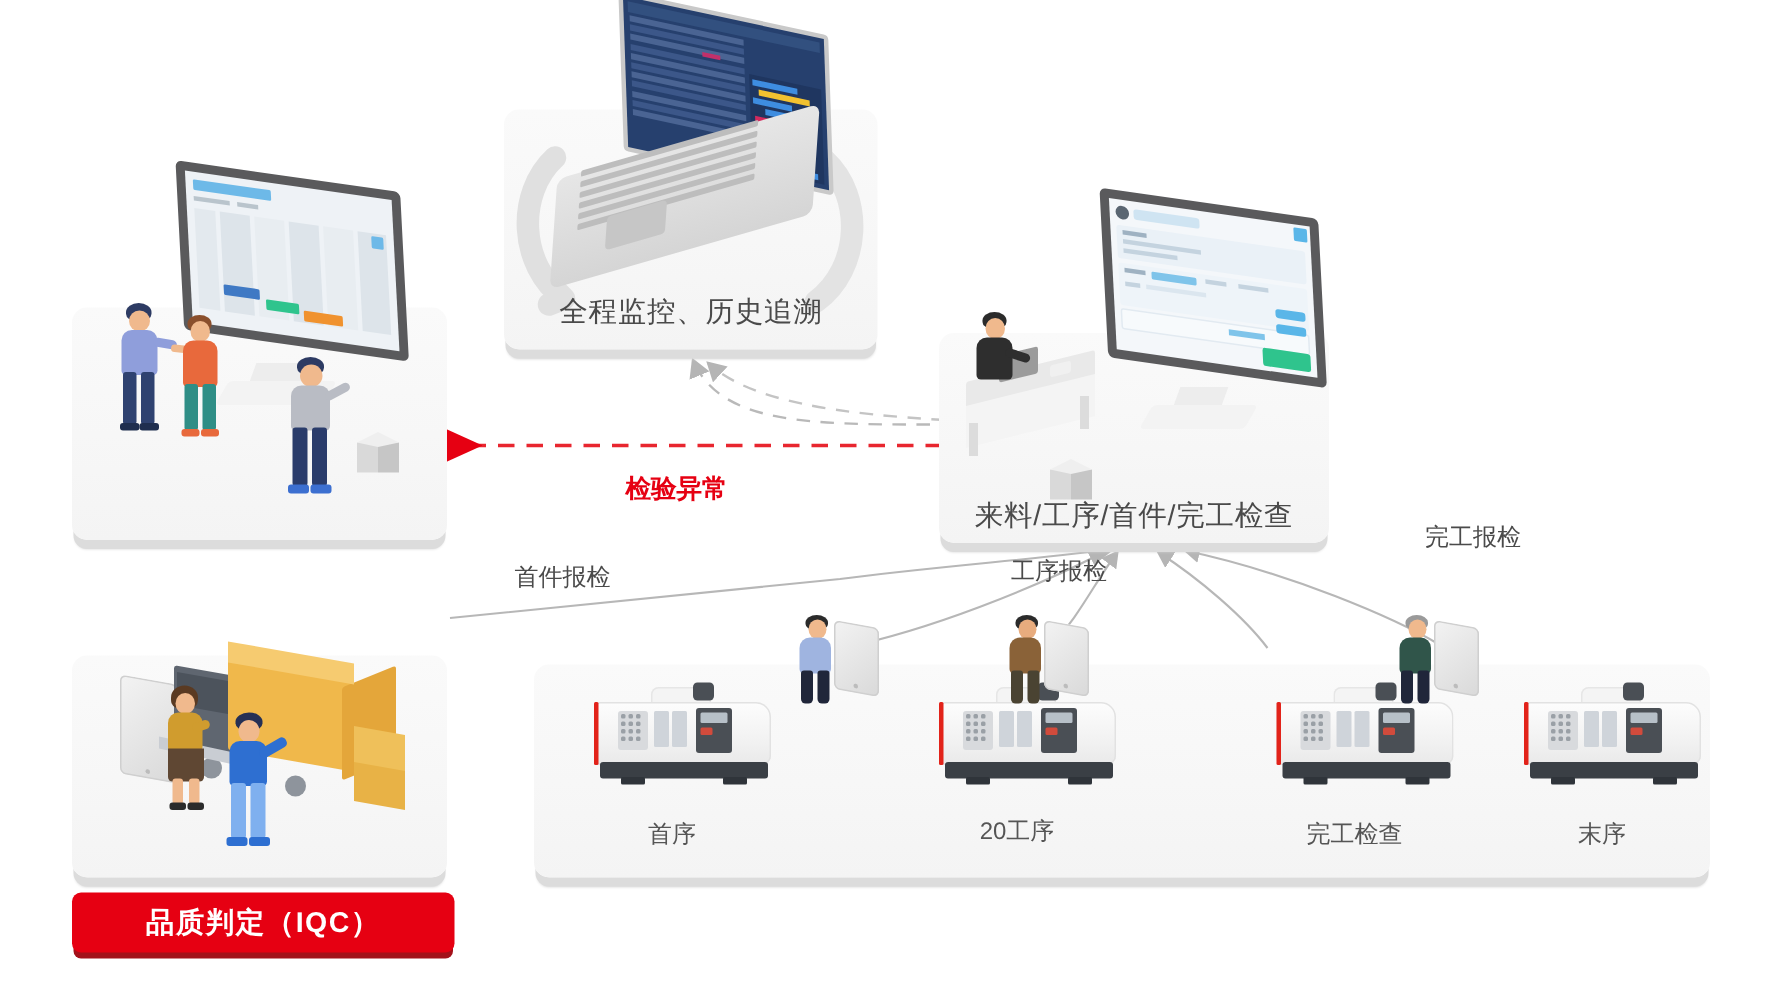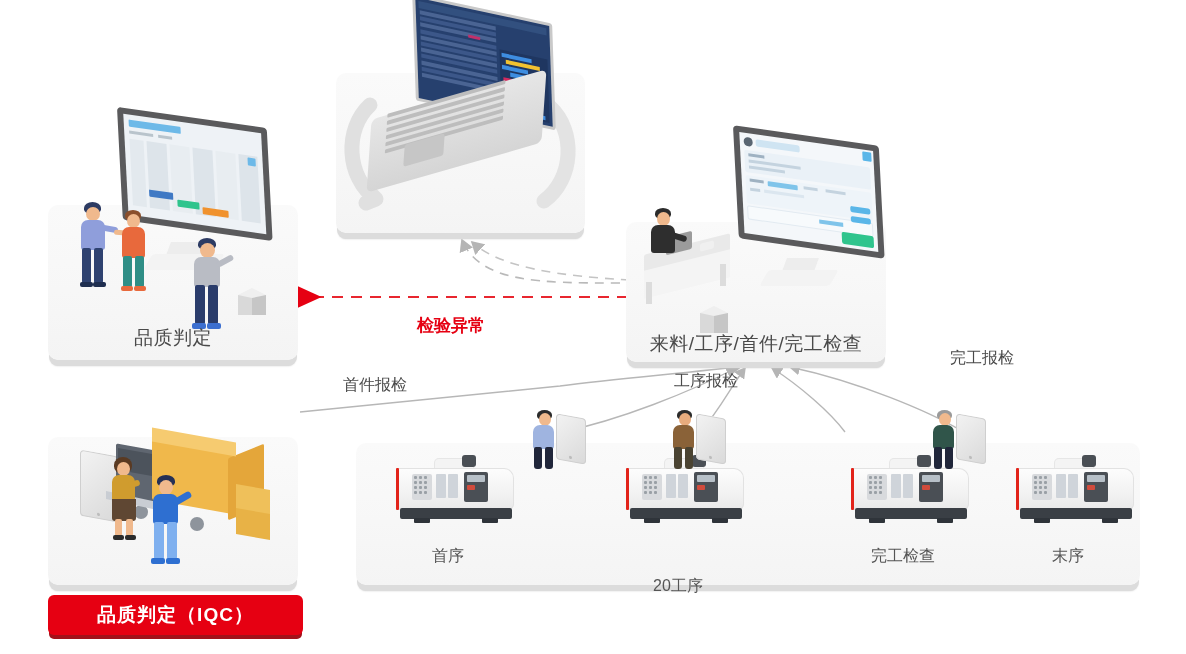--- a/index.html
+++ b/index.html
@@ -188,20 +188,21 @@
         <div class="lap-key" style="left:0;top:0;width:118px;height:4px;"></div>
         <div class="lap-key" style="left:0;top:7px;width:118px;height:4px;"></div>
         <div class="lap-key" style="left:0;top:14px;width:118px;height:4px;"></div>
         <div class="lap-key" style="left:0;top:21px;width:118px;height:4px;"></div>
         <div class="lap-key" style="left:0;top:28px;width:118px;height:4px;"></div>
         <div class="lap-key" style="left:0;top:35px;width:118px;height:4px;"></div>
       </div>
       <div style="position:absolute;left:40px;top:104px;width:40px;height:22px;transform:skewY(-16deg) skewX(-4deg);background:#c6c6c6;border-radius:3px;"></div>
     </div>
 
+    <div class="panel-label" style="top:122px;">全程监控、历史追溯</div>
   </div>
 
   <div class="panel" style="left:48px;top:205px;width:250px;height:155px;"></div>
 
   <div class="ill" style="left:48px;top:110px;width:250px;height:250px;">
 
     <div style="position:absolute;left:72px;top:8px;width:150px;height:120px;transform:skewY(11deg) rotate(-3deg);">
       <div class="mon-frame" style="left:0;top:0;width:150px;height:112px;"></div>
       <div class="mon-screen" style="left:6px;top:6px;width:138px;height:100px;">
         <div style="position:absolute;left:5px;top:5px;width:52px;height:7px;background:#6db9e8;border-radius:1px;"></div>
@@ -258,21 +259,20 @@
     </div>
 
     <div class="cube" style="left:190px;top:178px;width:28px;height:30px;">
       <div style="position:absolute;left:0;top:7px;width:14px;height:20px;background:#d9d9d9;"></div>
       <div style="position:absolute;left:14px;top:7px;width:14px;height:20px;background:#c6c6c6;"></div>
       <div style="position:absolute;left:0;top:0;width:28px;height:10px;background:#efefef;
                   clip-path:polygon(0 70%,50% 0,100% 70%,50% 100%);"></div>
     </div>
   </div>
 
-  <div class="panel-label" style="left:48px;top:325px;width:250px;">品质判定</div>
 
   <div class="panel" style="left:626px;top:222px;width:260px;height:140px;"></div>
 
   <div class="ill" style="left:626px;top:130px;width:260px;height:232px;">
 
     <div style="position:absolute;left:110px;top:6px;width:146px;height:120px;transform:skewY(11deg) rotate(-3deg);">
       <div class="mon-frame" style="left:0;top:0;width:146px;height:112px;"></div>
       <div class="mon-screen" style="left:6px;top:6px;width:134px;height:100px;background:#f4f7fa;">
         <div style="position:absolute;left:4px;top:4px;width:9px;height:9px;border-radius:50%;background:#5a6672;"></div>
         <div style="position:absolute;left:16px;top:5px;width:44px;height:7px;background:#cfe4f2;border-radius:2px;"></div>
@@ -433,21 +433,21 @@
       </div>
       <div class="m-screen" style="left:46px;top:16px;width:10px;height:24px;"></div>
       <div class="m-screen" style="left:58px;top:16px;width:10px;height:24px;"></div>
       <div class="m-dark" style="left:74px;top:14px;width:24px;height:30px;"></div>
       <div style="position:absolute;left:77px;top:17px;width:18px;height:7px;background:#b7c0c8;border-radius:1px;"></div>
       <div style="position:absolute;left:77px;top:27px;width:8px;height:5px;background:#d14b3c;border-radius:1px;"></div>
       <div class="m-base" style="left:10px;top:50px;width:112px;height:11px;"></div>
       <div class="m-foot" style="left:24px;top:60px;width:16px;height:5px;"></div>
       <div class="m-foot" style="left:92px;top:60px;width:16px;height:5px;"></div>
     </div>
-    <div class="sub-label" style="left:608px;top:576px;width:140px;">20工序</div>
+    <div class="sub-label" style="left:608px;top:544px;width:140px;">20工序</div>
 
     <div class="machine" style="left:845px;top:458px;width:130px;height:72px;">
       <div class="m-top" style="left:44px;top:0;width:40px;height:12px;"></div>
       <div class="m-dark" style="left:72px;top:-3px;width:14px;height:12px;border-radius:3px;"></div>
       <div class="m-body" style="left:6px;top:10px;width:118px;height:42px;"></div>
       <div class="m-stripe" style="left:6px;top:10px;width:3px;height:42px;"></div>
       <div class="m-panel" style="left:22px;top:16px;width:20px;height:26px;"></div>
       <div class="m-dots" style="left:24px;top:18px;width:16px;height:22px;">
         <div class="m-dot" style="left:0;top:0;width:3px;height:3px;"></div>
           <div class="m-dot" style="left:5px;top:0;width:3px;height:3px;"></div>

